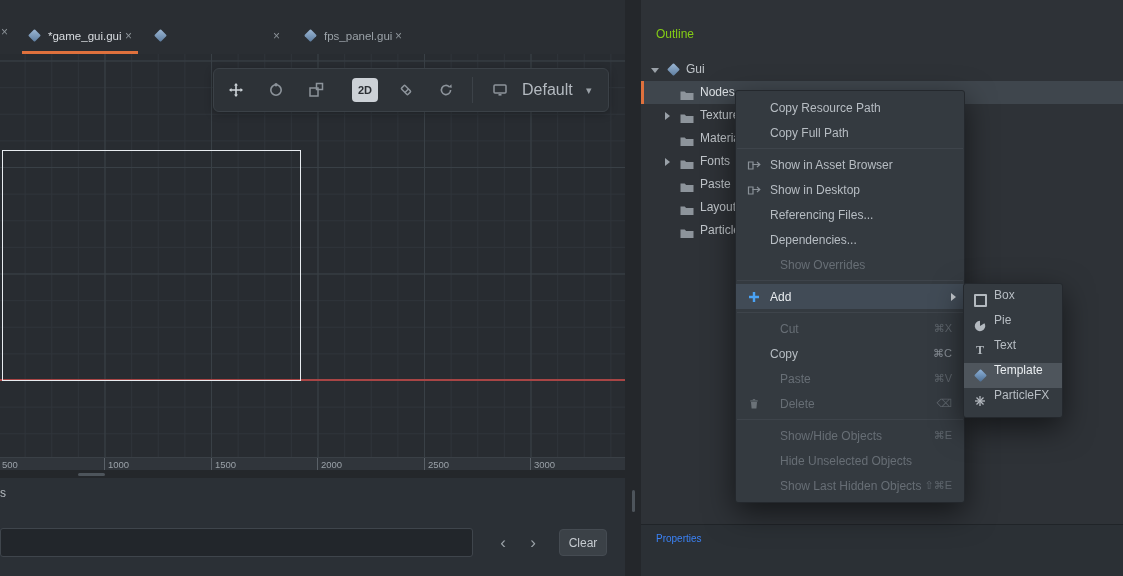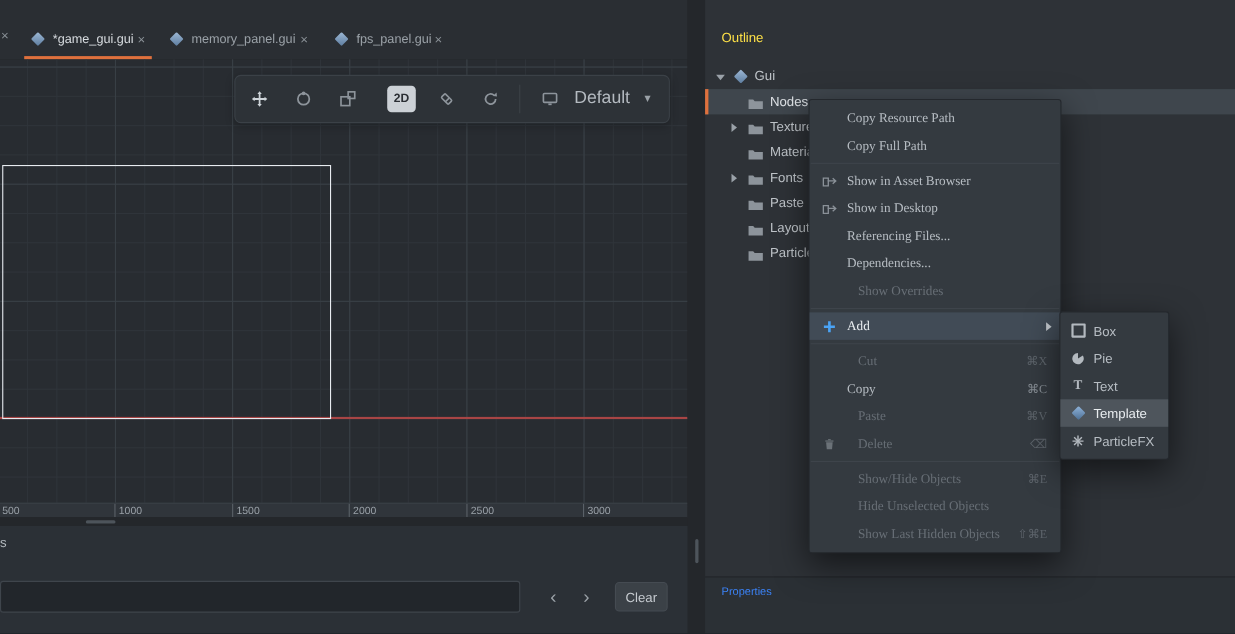--- a/index.html
+++ b/index.html
@@ -59,21 +59,21 @@
                 font-family:"Liberation Sans",sans-serif;font-size:12px;padding:0 8px;outline:none;}
   .nav-btn{position:absolute;top:50px;width:28px;height:29px;background:transparent;border:none;
            color:#9aa1a7;font-size:17px;line-height:29px;text-align:center;padding:0;
            font-family:"Liberation Sans",sans-serif;}
   .clear-btn{position:absolute;left:559px;top:51px;width:48px;height:27px;background:#3b4147;
              border:1px solid #454b52;border-radius:4px;color:#c6cbd0;font-size:12px;
              font-family:"Liberation Sans",sans-serif;padding:0;}
 
   
   .right-panel{position:absolute;left:641px;top:0;width:482px;height:576px;background:#2e3237;}
-  .panel-title{position:absolute;left:15px;top:27px;font-size:12px;color:#fde047;}
+  .panel-title{position:absolute;left:15px;top:27px;font-size:12px;color:#84cc16;}
   .row{position:absolute;left:0;width:482px;height:23px;}
   .row-label{position:absolute;top:0;line-height:23px;font-size:12px;color:#bfc4c9;white-space:nowrap;}
   .row.root .row-label{left:45px;}
   .row.child .row-label{left:59px;}
   .row.selected{background:#3f464d;}
   .row.selected .row-label{color:#dde1e5;}
   .sel-bar{position:absolute;left:0;top:0;width:3px;height:23px;background:#df713d;}
   .caret{position:absolute;top:50%;width:0;height:0;}
   .caret.down{left:10px;margin-top:-2px;border-left:4px solid transparent;border-right:4px solid transparent;border-top:5px solid #9aa1a8;}
   .caret.right{left:24px;margin-top:-4px;border-top:4px solid transparent;border-bottom:4px solid transparent;border-left:5px solid #9aa1a8;}
@@ -82,35 +82,35 @@
   .folder{position:absolute;left:39px;top:6px;}
   .props-bg{position:absolute;left:0;top:525px;width:482px;height:51px;background:#2b3035;}
   .props-divider{position:absolute;left:0;top:524px;width:482px;height:1px;background:#202428;}
   .props-header{position:absolute;left:15px;top:533px;font-size:10px;color:#3b82f6;}
 
   
   .context-menu{position:absolute;left:735px;top:90px;width:230px;box-sizing:border-box;
                 background:#343a40;border:1px solid #24282d;border-radius:3px;padding:4px 0;
                 box-shadow:0 10px 30px rgba(0,0,0,.55);}
   .mi{position:relative;height:25px;display:flex;align-items:center;
-      padding:0 12px 0 34px;font-size:12px;color:#b7bdc3;white-space:nowrap;font-family:Liberation Serif, serif;}
+      padding:0 12px 0 34px;font-size:12px;color:#b7bdc3;white-space:nowrap;}
   .mi.disabled{color:#676e75;padding-left:44px;}
   .mi.add{background:#414b56;color:#e8ecef;}
   .mi-icon{position:absolute;left:9px;top:0;width:18px;height:25px;display:flex;align-items:center;justify-content:center;}
   .mi-short{margin-left:auto;font-size:11px;color:#878e95;}
   .mi.disabled .mi-short{color:#5d646b;}
   .mi-arrow{position:absolute;right:8px;top:50%;margin-top:-4px;width:0;height:0;
             border-top:4px solid transparent;border-bottom:4px solid transparent;border-left:5px solid #c3c8cd;}
   .mi-sep{height:1px;background:#3e444b;margin:3px 1px;}
 
   
   .submenu{position:absolute;left:963px;top:283px;width:100px;box-sizing:border-box;
            background:#343a40;border:1px solid #24282d;border-radius:3px;padding:4px 0;
            box-shadow:0 10px 30px rgba(0,0,0,.55);}
-  .smi{position:relative;height:25px;display:flex;align-items:center;
+  .smi{position:relative;height:25px;display:flex;align-items:flex-start;
        padding:0 8px 0 30px;font-size:12px;color:#b7bdc3;white-space:nowrap;}
   .smi.hl{background:#4e555c;color:#e9edf0;}
   .smi-icon{position:absolute;left:7px;top:0;width:18px;height:25px;display:flex;align-items:center;justify-content:center;}
   .box-glyph{width:9px;height:9px;border:2px solid #b3b9bf;border-radius:1px;}
   .t-glyph{font-size:12px;font-weight:bold;color:#b3b9bf;font-family:"Liberation Serif",serif;}
   .tpl-diamond{width:9px;height:9px;border-radius:1px;transform:rotate(45deg);
                background:linear-gradient(135deg,#8fb3da,#4d6f94);}
 </style>
 </head>
 <body>
@@ -122,21 +122,20 @@
 
     <div class="tab active" style="left:22px;width:116px;">
       <span class="tab-icon"></span>
       <span class="tab-label">*game_gui.gui</span>
       <span class="tab-close">×</span>
       <span class="tab-underline"></span>
     </div>
 
     <div class="tab" style="left:148px;width:138px;">
       <span class="tab-icon"></span>
-      <span class="tab-label">memory_panel.gui</span>
       <span class="tab-close">×</span>
     </div>
 
     <div class="tab" style="left:298px;width:110px;">
       <span class="tab-icon"></span>
       <span class="tab-label">fps_panel.gui</span>
       <span class="tab-close">×</span>
     </div>
   </div>
 

